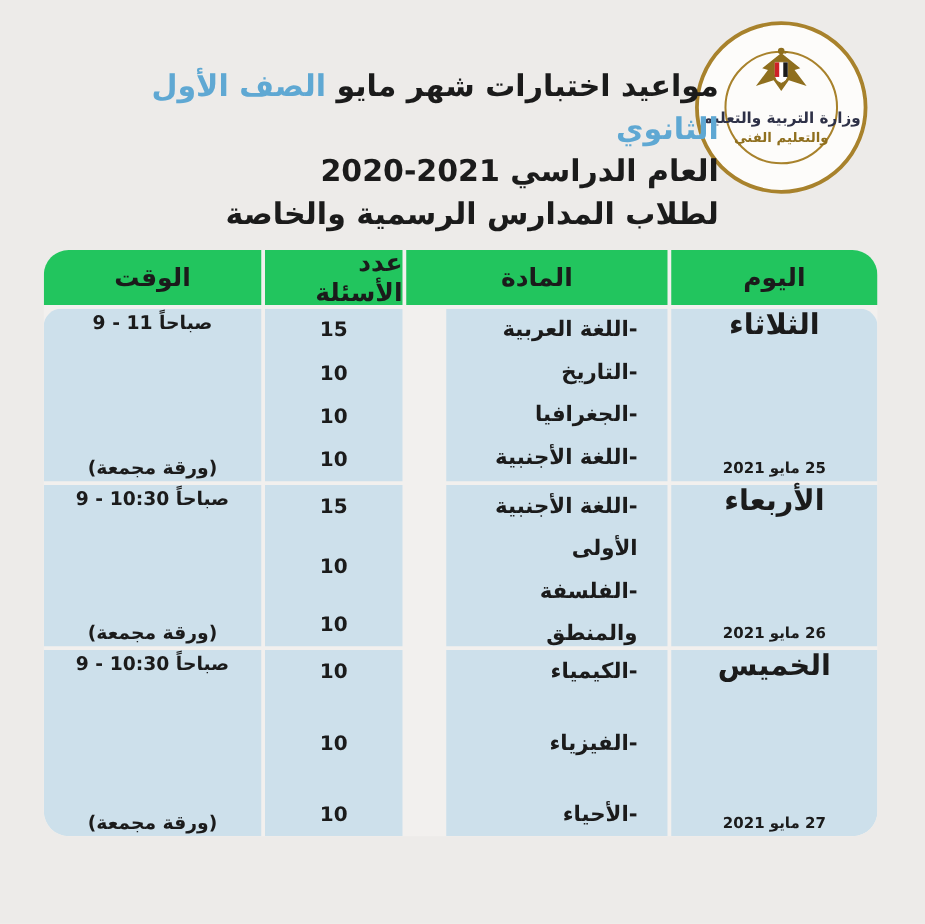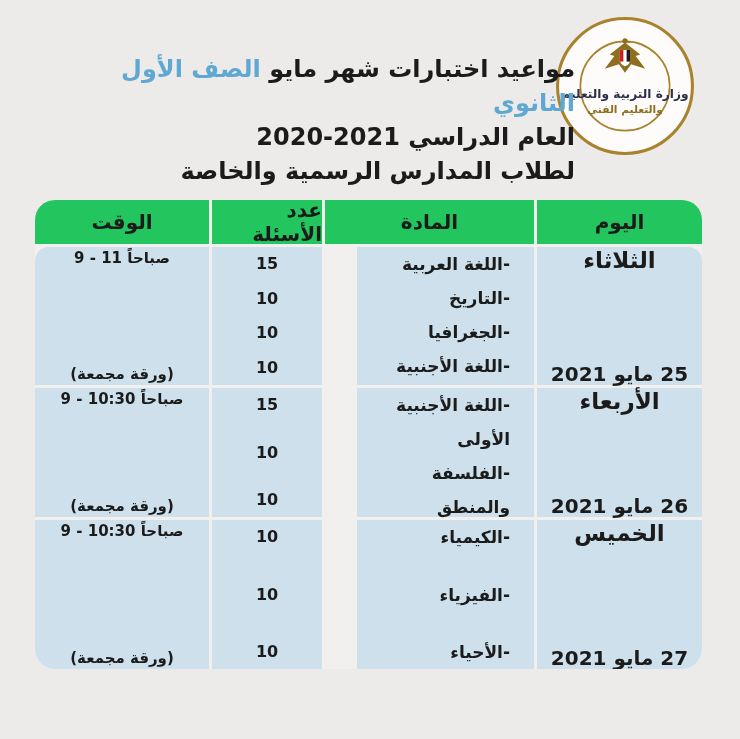--- a/index.html
+++ b/index.html
@@ -42,21 +42,21 @@
     border-radius:14px 14px 20px 20px;
     overflow:hidden;
   }
   .trow .cell { background:#cde0eb; display:flex; flex-direction:column; justify-content:space-between; }
   .row-0 .cell { height:138px; }
   .row-1 .cell { height:129px; }
   .row-2 .cell { height:149px; }
 
   .cell-day { align-items:center; text-align:center; }
   .day-name { font-size:23px; line-height:26px; }
-  .day-date { font-size:20px; line-height:22px; }
+  .day-date { font-size:12px; line-height:22px; }
 
   .cell-subject { text-align:right; padding-right:24px;margin-left:32px; }
   .subject-line { font-size:17px; line-height:34px; }
 
   .cell-questions { align-items:center; text-align:center; }
   .question-line { font-size:16px; line-height:34px; }
 
   .cell-time { align-items:center; text-align:center; }
   .time-range { font-size:15px; line-height:22px; }
   .time-note  { font-size:15px; line-height:22px; }

